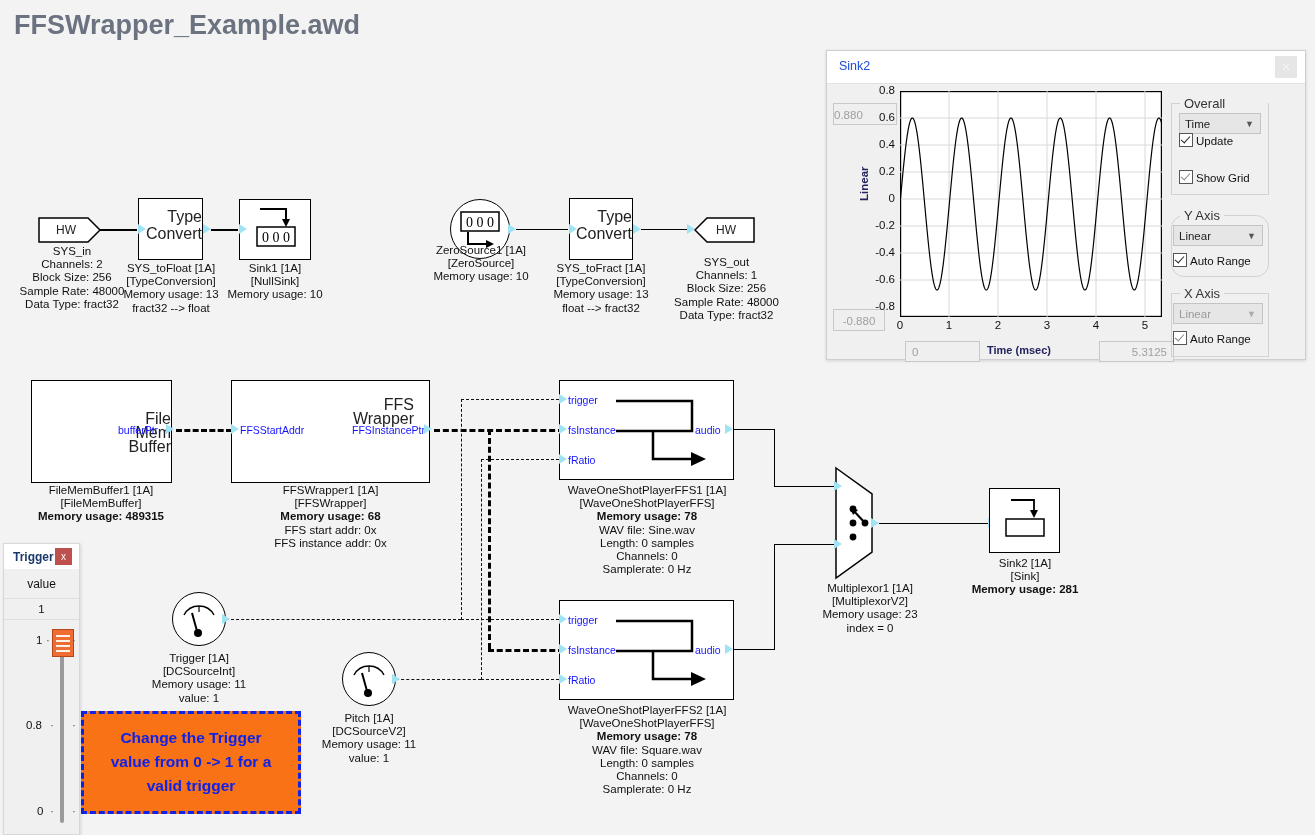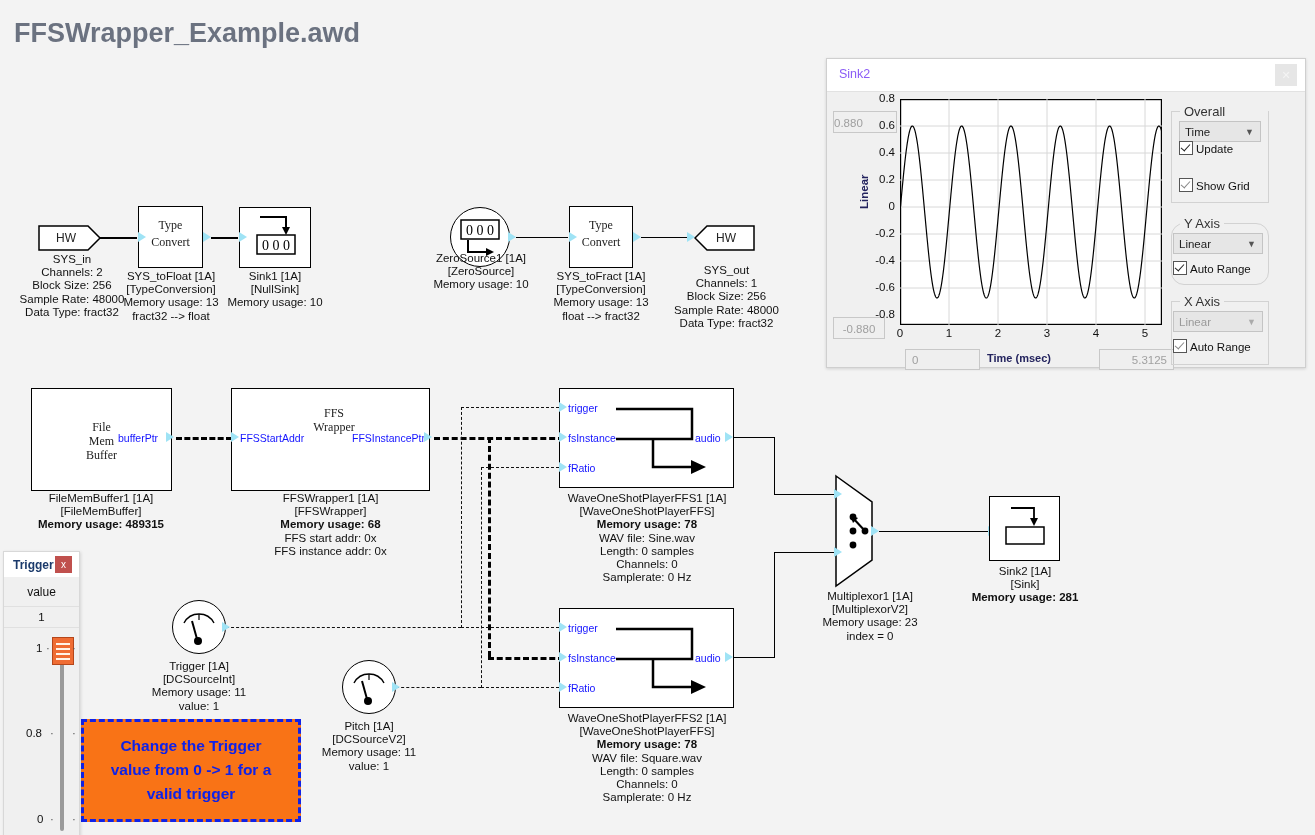--- a/index.html
+++ b/index.html
@@ -2,51 +2,51 @@
 <html><head>
 <meta charset="utf-8">
 <style>
   html,body{margin:0;padding:0;}
   body{
     width:1315px;height:835px;position:relative;overflow:hidden;
     background:#f3f3f3;
     font-family:"Liberation Sans", sans-serif;
     color:#222;
   }
-  .canvas{position:absolute;inset:0;margin-top:8px;}
+  .canvas{position:absolute;inset:0;}
   
   #doc-title{
     position:absolute;left:14px;top:10px;
     font-size:27px;font-weight:bold;color:#6b7280;letter-spacing:0px;
   }
   
   .blk{position:absolute;box-sizing:border-box;background:#fff;border:1.5px solid #000;}
   .blk-label{position:absolute;text-align:center;font-size:11.5px;line-height:13.2px;color:#111;white-space:nowrap;}
   .blk-label .b{font-weight:bold;}
-  .inner-txt{position:absolute;width:100%;text-align:center;font-size:12px;line-height:14px;font-family:Liberation Serif, serif;}
+  .inner-txt{position:absolute;width:100%;text-align:right;font-size:16px;line-height:14px;}
   .wire{position:absolute;background:#000;}
   .wire.h{height:1.6px;}
   .wire.v{width:1.6px;}
   .dashwire-h{position:absolute;height:0;border-top:1.3px dashed #111;}
   .dashwire-v{position:absolute;width:0;border-left:1.3px dashed #111;}
   .thickdash-h{position:absolute;height:0;border-top:3px dashed #000;}
   .thickdash-v{position:absolute;width:0;border-left:3px dashed #000;}
   .port{position:absolute;width:0;height:0;border-top:5px solid transparent;border-bottom:5px solid transparent;border-left:8px solid #9fe3f5;}
   .port::after{content:"";position:absolute;left:-8px;top:-5px;width:0;height:0;border-top:5px solid transparent;border-bottom:5px solid transparent;border-left:8px solid transparent;}
   .portname{position:absolute;font-size:10.5px;color:#1414ff;white-space:nowrap;font-family:"Liberation Sans",sans-serif;}
   
   .circ{position:absolute;border:1.5px solid #000;border-radius:50%;background:#fff;box-sizing:border-box;}
   
   #sink2-window{
     position:absolute;left:826px;top:50px;width:480px;height:310px;
     background:#f0f0f0;border:1px solid #cfcfcf;box-sizing:border-box;
     box-shadow:0 1px 3px rgba(0,0,0,.14);
   }
   #sink2-titlebar{height:32px;background:#fff;border-bottom:1px solid #e2e2e2;position:relative;}
-  #sink2-title{position:absolute;left:12px;top:8px;font-size:12.5px;color:#8b5cf6;}
+  #sink2-title{position:absolute;left:12px;top:8px;font-size:12.5px;color:#1d4ed8;}
   #sink2-close{position:absolute;right:8px;top:5px;width:22px;height:22px;background:#e6e6e6;color:#f4f4f4;font-size:11px;text-align:center;line-height:22px;}
   .rdbox{position:absolute;box-sizing:border-box;background:#efefef;border:1px solid #c8c8c8;color:#a0a0a0;font-size:11.5px;}
   #yval-max{left:6px;top:52px;width:64px;height:22px;line-height:22px;text-align:left;}
   #yval-min{left:6px;top:258px;width:52px;height:22px;line-height:22px;text-align:center;}
   #xval-min{left:78px;top:290px;width:75px;height:21px;line-height:21px;padding-left:6px;}
   #xval-max{left:272px;top:290px;width:75px;height:21px;line-height:21px;padding-right:6px;text-align:right;}
   #ylabel{position:absolute;left:31px;top:150px;font-size:11.5px;color:#23235e;transform:rotate(-90deg);transform-origin:left top;white-space:nowrap;font-weight:bold;}
   #xlabel{position:absolute;left:160px;top:293px;font-size:11px;color:#23235e;font-weight:bold;white-space:nowrap;}
   .ytick{position:absolute;right:0;font-size:11.5px;text-align:right;color:#111;}
   .xtick{position:absolute;font-size:11.5px;text-align:center;color:#111;}

